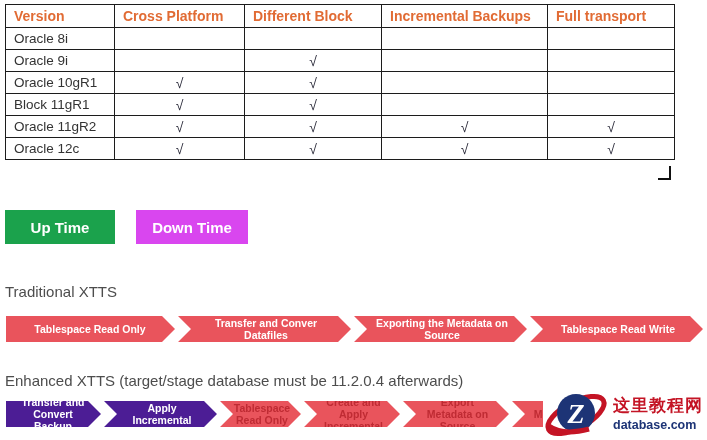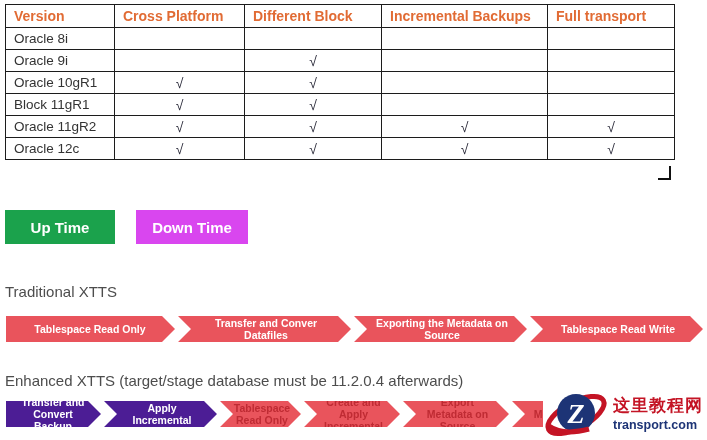--- a/index.html
+++ b/index.html
@@ -248,15 +248,15 @@
 
 <div class="watermark">
   <svg class="wm-logo" viewBox="0 0 68 54" xmlns="http://www.w3.org/2000/svg">
     <ellipse cx="33" cy="29" rx="31" ry="13" fill="none" stroke="#c41425" stroke-width="5" transform="rotate(-28 33 29)"></ellipse>
     <circle cx="33" cy="27" r="19" fill="#1d3476"></circle>
     <text x="33" y="37" text-anchor="middle" font-family="Liberation Serif, serif" font-style="italic" font-weight="bold" font-size="28" fill="#ffffff">Z</text>
     <path d="M 6 40 Q 20 50 46 43" fill="none" stroke="#c41425" stroke-width="5"></path>
   </svg>
   <div class="wm-text">
     <div class="wm-site">这里教程网</div>
-    <div class="wm-url">transport.com</div>
+    <div class="wm-url">database.com</div>
   </div>
 </div>
 
 </body></html>

